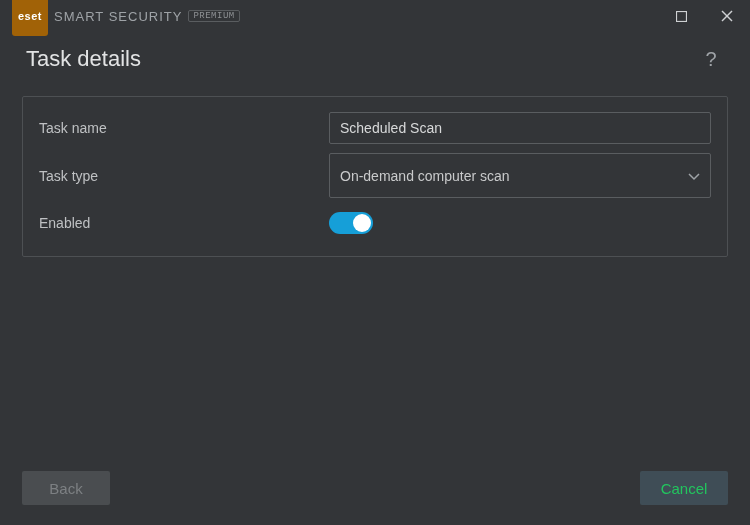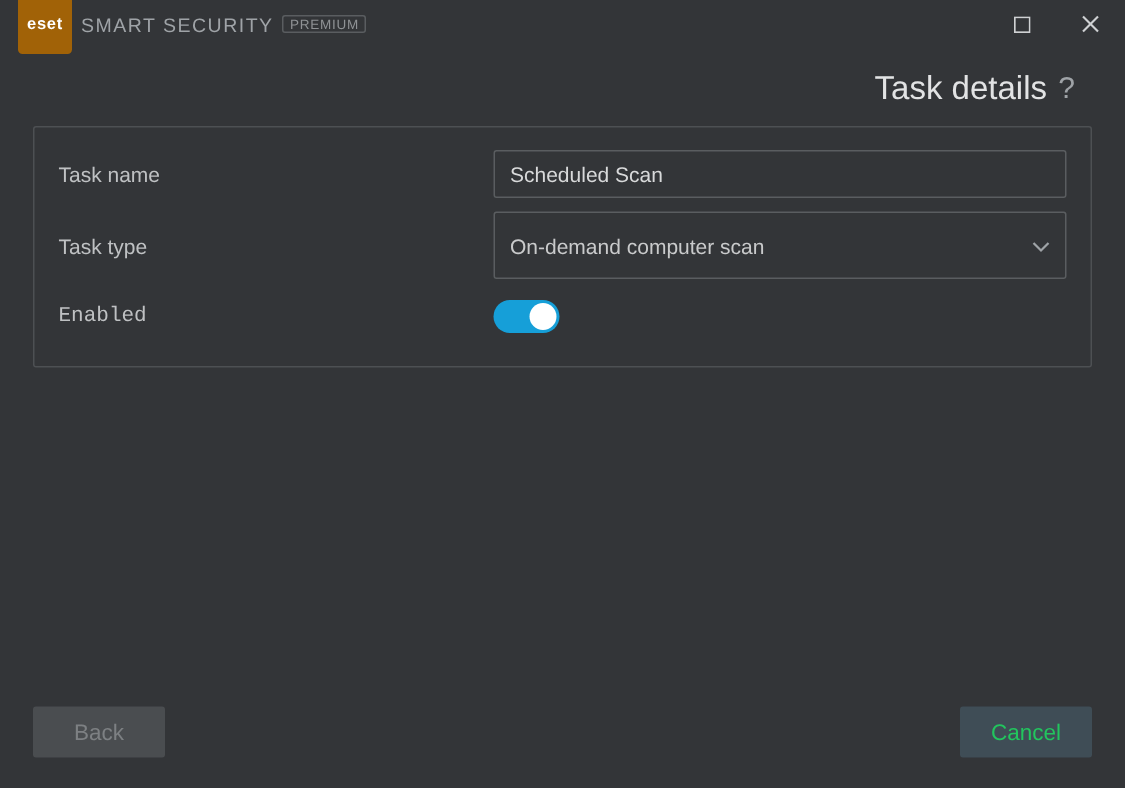--- a/index.html
+++ b/index.html
@@ -2,29 +2,29 @@
 <html><head>
 <meta charset="utf-8">
 <style>
   * { box-sizing: border-box; margin: 0; padding: 0; }
   html, body { width: 750px; height: 525px; font-family: "Segoe UI", Arial, sans-serif; background: #333538; color: #c9c9c9; overflow: hidden; }
   .window { width: 750px; height: 525px; background: #333538; display: flex; flex-direction: column; }
   .titlebar { height: 32px; display: flex; align-items: center; padding: 0 0 0 12px; background: #333538; }
   .brand { display: flex; align-items: center; gap: 6px; }
   .brand-logo { background: #a16207; color: #fff; font-weight: 700; font-size: 11px; padding: 14px 6px; border-radius: 3px; letter-spacing: 0.5px; }
   .brand-text { color: #9fa3a7; font-size: 13px; letter-spacing: 1px; font-weight: 300; }
-  .brand-badge { color: #8f9295; font-size: 9px; border: 1px solid #5a5d60; padding: 0 4px; border-radius: 2px; letter-spacing: 0.5px; }
+  .brand-badge { color: #8f9295; font-size: 9px; border: 1px solid #5a5d60; padding: 0 4px; border-radius: 2px; letter-spacing: 0.5px; font-family: Liberation Mono, monospace; }
   .titlebar-spacer { flex: 1; }
   .titlebar-btn { width: 46px; height: 32px; display: flex; align-items: center; justify-content: center; color: #cfd1d3; cursor: pointer; }
-  .header { display: flex; align-items: center; justify-content: flex-end; padding: 14px 26px 12px 26px; }
+  .header { display: flex; align-items: center; justify-content: space-between; padding: 14px 26px 12px 26px; }
   .page-title { color: #e2e3e4; font-size: 22px; font-weight: 400; }
   .help-btn { color: #9fa3a7; font-size: 20px; cursor: pointer; width: 26px; height: 26px; display: flex; align-items: center; justify-content: center; }
-  .panel { margin: 0 22px; border: 1px solid #4d5053; border-radius: 2px; padding: 14px 16px 16px 16px; }
+  .panel { margin: 12px 22px; border: 1px solid #4d5053; border-radius: 2px; padding: 14px 16px 16px 16px; }
   .row { display: flex; align-items: center; min-height: 34px; margin-bottom: 8px; }
-  .row:last-child { margin-bottom: 0; font-family: Liberation Mono, monospace; }
+  .row:last-child { margin-bottom: 0; }
   .row-label { width: 290px; color: #bfc1c3; font-size: 14px; }
   .row-control { flex: 1; }
   .text-input { width: 100%; height: 32px; background: #333538; border: 1px solid #5a5d60; color: #d8d9da; font-size: 14px; padding: 0 10px; border-radius: 2px; outline: none; }
   .select { position: relative; width: 100%; height: 45px; background: #333538; border: 1px solid #5a5d60; border-radius: 2px; display: flex; align-items: center; padding: 0 30px 0 10px; color: #c9cacb; font-size: 14px; cursor: pointer; }
   .select .chev { position: absolute; right: 10px; top: 50%; transform: translateY(-50%); color: #9fa3a7; }
   .toggle { position: relative; width: 44px; height: 22px; background: #169fd8; border-radius: 11px; cursor: pointer; }
   .toggle .knob { position: absolute; right: 2px; top: 2px; width: 18px; height: 18px; background: #fff; border-radius: 50%; }
   .footer { margin-top: auto; padding: 16px 22px 20px 22px; display: flex; justify-content: space-between; gap: 16px; }
   .btn { min-width: 88px; height: 34px; border: none; font-size: 15px; border-radius: 2px; cursor: pointer; display: flex; align-items: center; justify-content: center; padding: 0 18px; }
   .btn-disabled { background: #4a4d50; color: #7d8083; cursor: default; }

